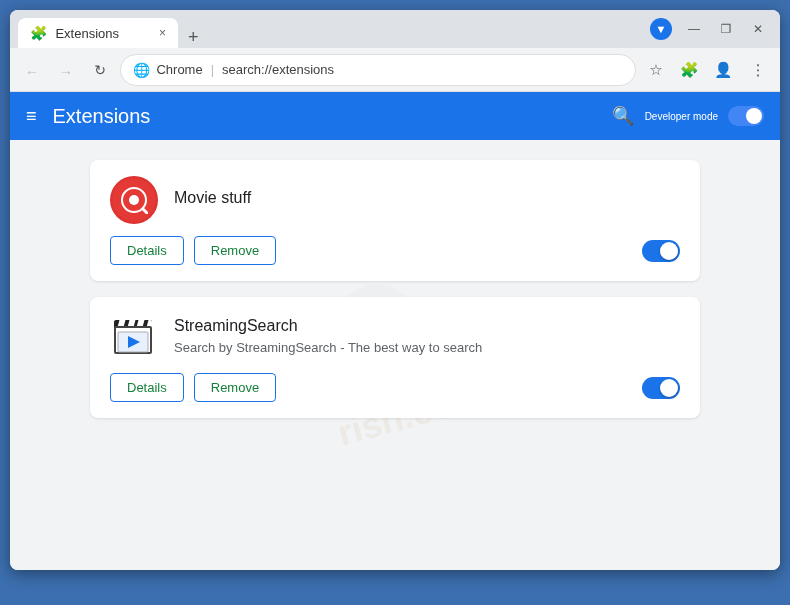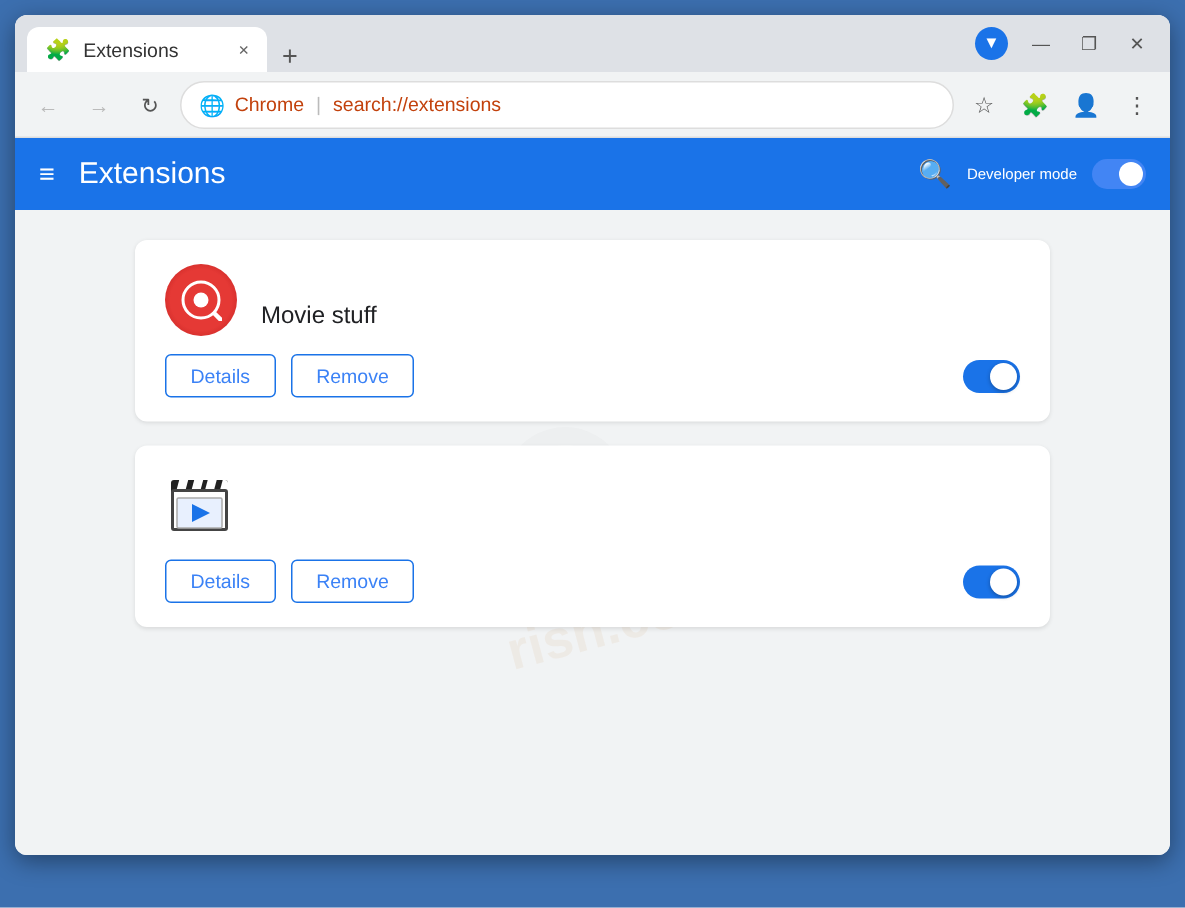--- a/index.html
+++ b/index.html
@@ -125,21 +125,21 @@
       align-items: center;
       padding: 0 12px;
       height: 32px;
       font-size: 13px;
       color: #333;
       gap: 6px;
       border: 1px solid #ddd;
     }
     .url-favicon { font-size: 14px; }
     .url-divider { color: #bbb; margin: 0 2px; }
-    .url-text { color: #c2410c; text-align: right; }
+    .url-text { color: #404040; text-align: right; }
     .address-bar-right {
       display: flex;
       align-items: center;
       gap: 6px;
     }
     .addr-icon {
       width: 28px;
       height: 28px;
       display: flex;
       align-items: center;
@@ -244,21 +244,21 @@
       padding: 16px 20px;
       box-shadow: 0 1px 3px rgba(0,0,0,0.1);
       display: flex;
       flex-direction: column;
       gap: 12px;
       position: relative;
       z-index: 1;
     }
     .card-top {
       display: flex;
-      align-items: flex-end;
+      align-items: center;
       gap: 16px;
     }
     .ext-icon {
       width: 48px;
       height: 48px;
       flex-shrink: 0;
       border-radius: 4px;
       overflow: hidden;
       display: flex;
       align-items: center;
@@ -332,21 +332,21 @@
       line-height: 1.4;
     }
     .card-bottom {
       display: flex;
       align-items: center;
       gap: 10px;
     }
     .card-btn {
       border: 1px solid #1a73e8;
       background: #fff;
-      color: #3b82f6;
+      color: #15803d;
       border-radius: 4px;
       padding: 6px 16px;
       font-size: 13px;
       font-weight: 500;
       cursor: pointer;
     }
     .card-toggle-area {
       margin-left: auto;
     }
     .card-toggle {
@@ -485,20 +485,22 @@
             </div>
             <div class="clapper-body">
               <svg width="34" height="24" viewBox="0 0 34 24" style="display:block;margin:2px auto 0">
                 <rect x="2" y="2" width="30" height="20" rx="1" fill="#e8f0fe" stroke="#aaa" stroke-width="1"></rect>
                 <polygon points="12,6 12,18 24,12" fill="#1a73e8"></polygon>
               </svg>
             </div>
           </div>
         </div>
         <div class="ext-info">
+          <div class="ext-name">StreamingSearch</div>
+          <div class="ext-desc">Search by StreamingSearch - The best way to search</div>
         </div>
       </div>
       <div class="card-bottom">
         <button class="card-btn">Details</button>
         <button class="card-btn">Remove</button>
         <div class="card-toggle-area">
           <div class="card-toggle"></div>
         </div>
       </div>
     </div>

